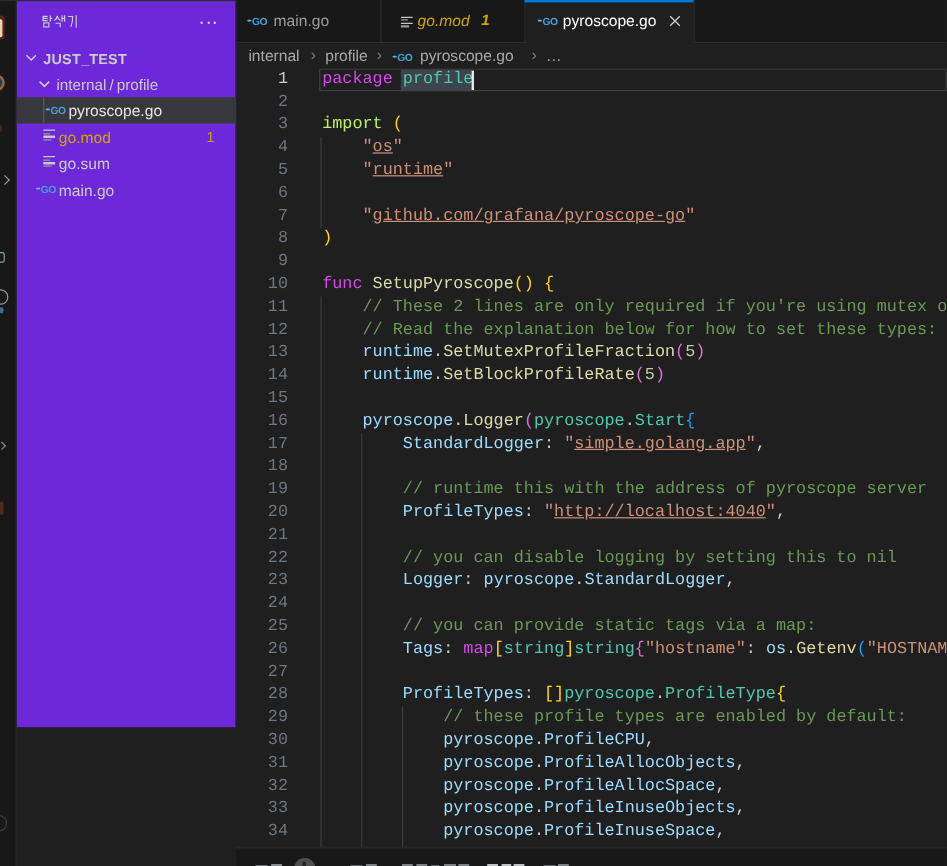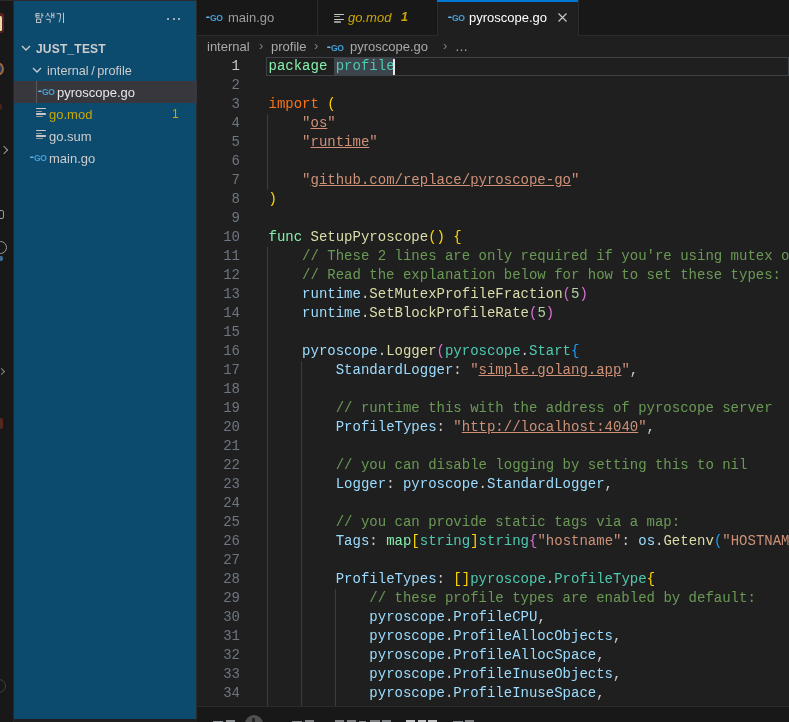--- a/index.html
+++ b/index.html
@@ -1,21 +1,21 @@
 <!DOCTYPE html>
 <html><head>
 <meta charset="utf-8">
 <style>
 *{margin:0;padding:0;box-sizing:border-box}
 html,body{width:789px;height:722px;overflow:hidden;background:#1f1f1f;font-family:"Liberation Sans",sans-serif}
 body{position:relative}
 .abs{position:absolute}
 .ic{z-index:3}
 
-.k{color:#86efac}.c{color:#f97316}.s{color:#ce9178}.cm{color:#6a9955}.f{color:#dcdcaa}
+.k{color:#d946ef}.c{color:#bef264}.s{color:#ce9178}.cm{color:#6a9955}.f{color:#dcdcaa}
 .t{color:#4ec9b0}.n{color:#b5cea8}.v{color:#9cdcfe}
 .b1{color:#ffd700}.b2{color:#da70d6}.b3{color:#179fff}
 .u{text-decoration:underline}
 pre{font-family:"Liberation Mono",monospace;font-size:14px;line-height:19px;color:#cccccc}
 .ln{color:#6e7681}
 .bar{position:absolute;z-index:3;background:#c8c8c8;height:1.4px;border-radius:0.7px}
 .guide{position:absolute;width:1px;background:#3c3c3c}
 </style>
 </head>
 <body>
@@ -28,21 +28,21 @@
   <div class="abs" style="left:-10px;top:62px;width:14px;height:14px;border:2.5px solid #a2663a;background:#1f3d5e;border-radius:50%"></div>
   <div class="abs" style="left:1px;top:147px;width:6px;height:6px;border-right:1.5px solid #999;border-bottom:1.5px solid #999;transform:rotate(-45deg)"></div>
   <div class="abs" style="left:-4px;top:210px;width:8px;height:9px;border:1.5px solid #8aa0ad;border-radius:2px"></div>
   <div class="abs" style="left:-6px;top:241px;width:13px;height:13px;border:1.5px solid #9a9a9a;border-radius:50%"></div>
   <div class="abs" style="left:-1px;top:256px;width:3.5px;height:4.5px;background:#3f6d99;border-radius:50%"></div>
   <div class="abs" style="left:-1px;top:369px;width:5px;height:5px;border-right:1.5px solid #888;border-bottom:1.5px solid #888;transform:rotate(-45deg)"></div>
   <div class="abs" style="left:-1px;top:418px;width:4px;height:11px;background:#53281f;border-radius:2px"></div>
   <div class="abs" style="left:-8px;top:679px;width:14px;height:14px;border:1.5px solid #3e3e3e;border-radius:50%"></div>
 </div>
 
-<div class="abs" id="sidebar" style="left:14px;top:0;width:183px;height:719px;background:#0c4a6e;border-right:1px solid #2b2b2b;border-top:1px solid #2b2b2b">
+<div class="abs" id="sidebar" style="left:14px;top:0;width:183px;height:606px;background:#6d28d9;border-right:1px solid #2b2b2b;border-top:1px solid #2b2b2b">
 
   <svg class="abs" style="left:21px;top:10.5px" width="31" height="12.5" viewBox="0 0 42 15" fill="none" stroke="#cccccc" stroke-width="1.3">
 
     <path d="M6.3,1.2 H1.2 V6 H6.3 M1.2,3.6 H6.3"></path>
     <path d="M9.3,0.3 V7.2 M9.3,3.5 H11.5"></path>
     <rect x="2" y="8.6" width="5.8" height="4.6"></rect>
 
     <path d="M17.2,0.5 C17.2,2.6 15.8,4.8 14,6 M17.3,0.5 C17.5,2.6 18.9,4.8 20.7,6"></path>
     <path d="M22.6,0 V7.4 M25.6,0 V7.4 M22.6,3.5 H25.6"></path>
     <path d="M15.2,9 H20.5 V13.6"></path>
@@ -189,21 +189,21 @@
 31
 32
 33
 34</pre>
   <pre class="abs" id="code" style="left:71.5px;top:0"><span class="k">package</span> <span class="t">profile</span>
 
 <span class="c">import</span> <span class="b1">(</span>
     <span class="s">"<span class="u">os</span>"</span>
     <span class="s">"<span class="u">runtime</span>"</span>
 
-    <span class="s">"<span class="u">github.com/replace/pyroscope-go</span>"</span>
+    <span class="s">"<span class="u">github.com/grafana/pyroscope-go</span>"</span>
 <span class="b1">)</span>
 
 <span class="k">func</span> <span class="f">SetupPyroscope</span><span class="b1">()</span> <span class="b1">{</span>
     <span class="cm">// These 2 lines are only required if you're using mutex or block profiling</span>
     <span class="cm">// Read the explanation below for how to set these types:</span>
     <span class="v">runtime</span>.<span class="f">SetMutexProfileFraction</span><span class="b2">(</span><span class="n">5</span><span class="b2">)</span>
     <span class="v">runtime</span>.<span class="f">SetBlockProfileRate</span><span class="b2">(</span><span class="n">5</span><span class="b2">)</span>
 
     <span class="v">pyroscope</span>.<span class="f">Logger</span><span class="b2">(</span><span class="t">pyroscope</span>.<span class="t">Start</span><span class="b3">{</span>
         <span class="v">StandardLogger</span>: <span class="s">"<span class="u">simple.golang.app</span>"</span>,

